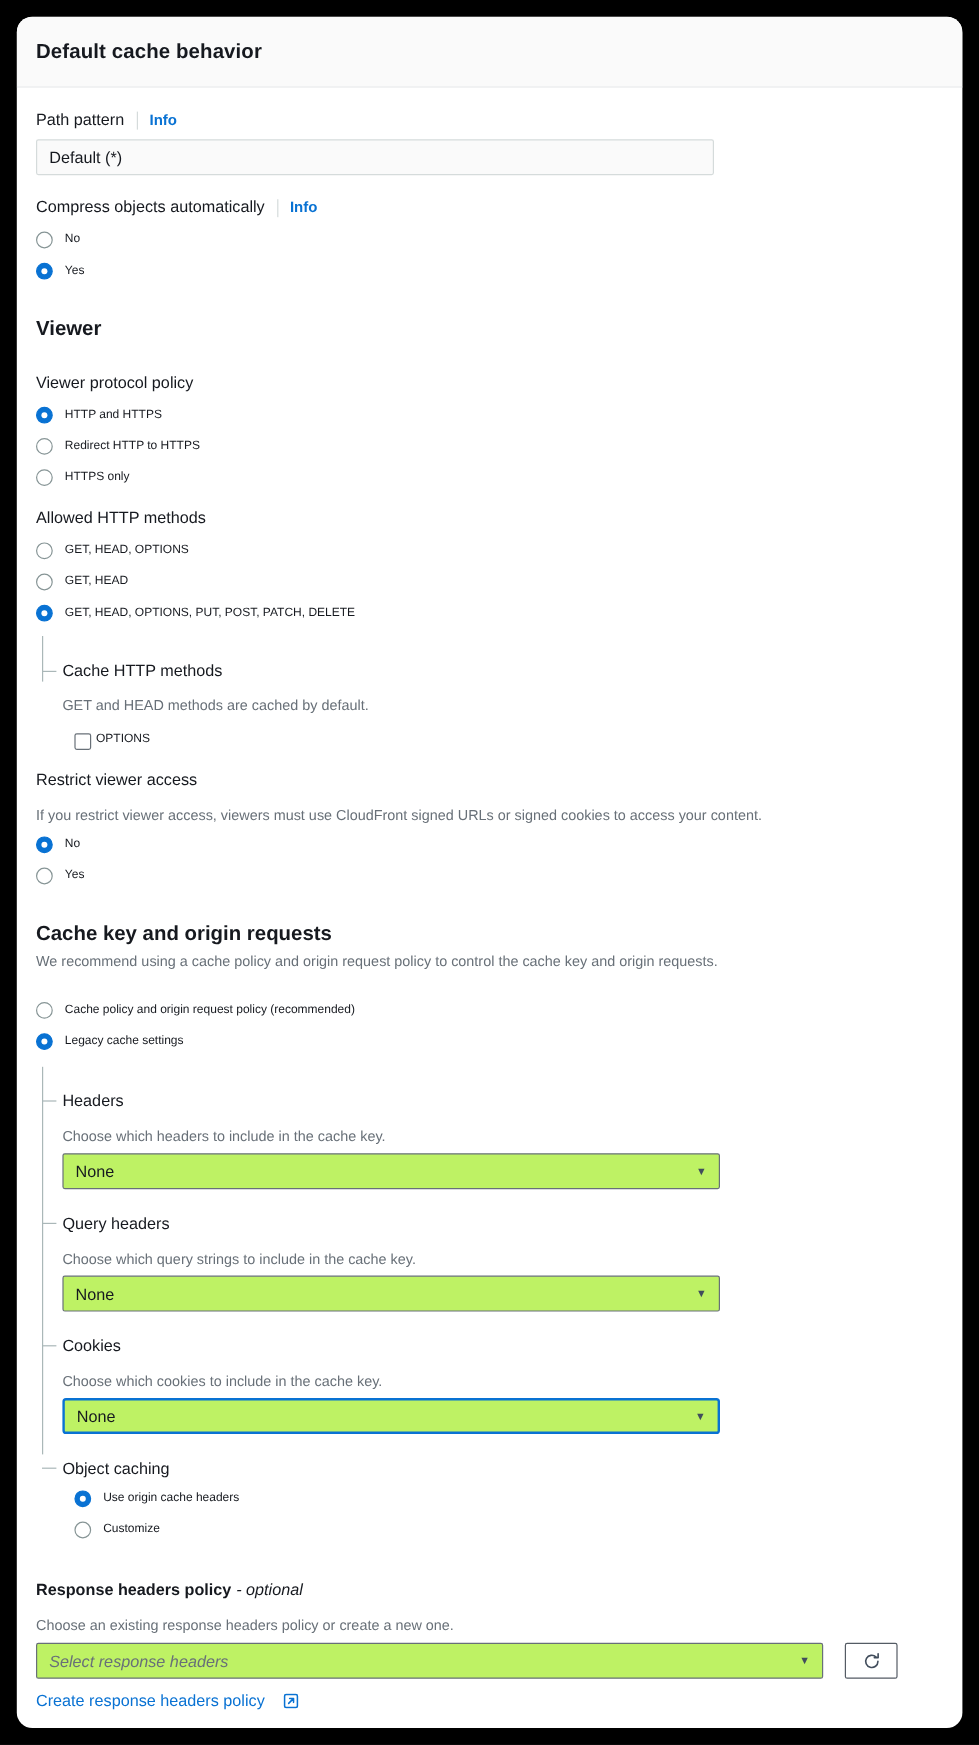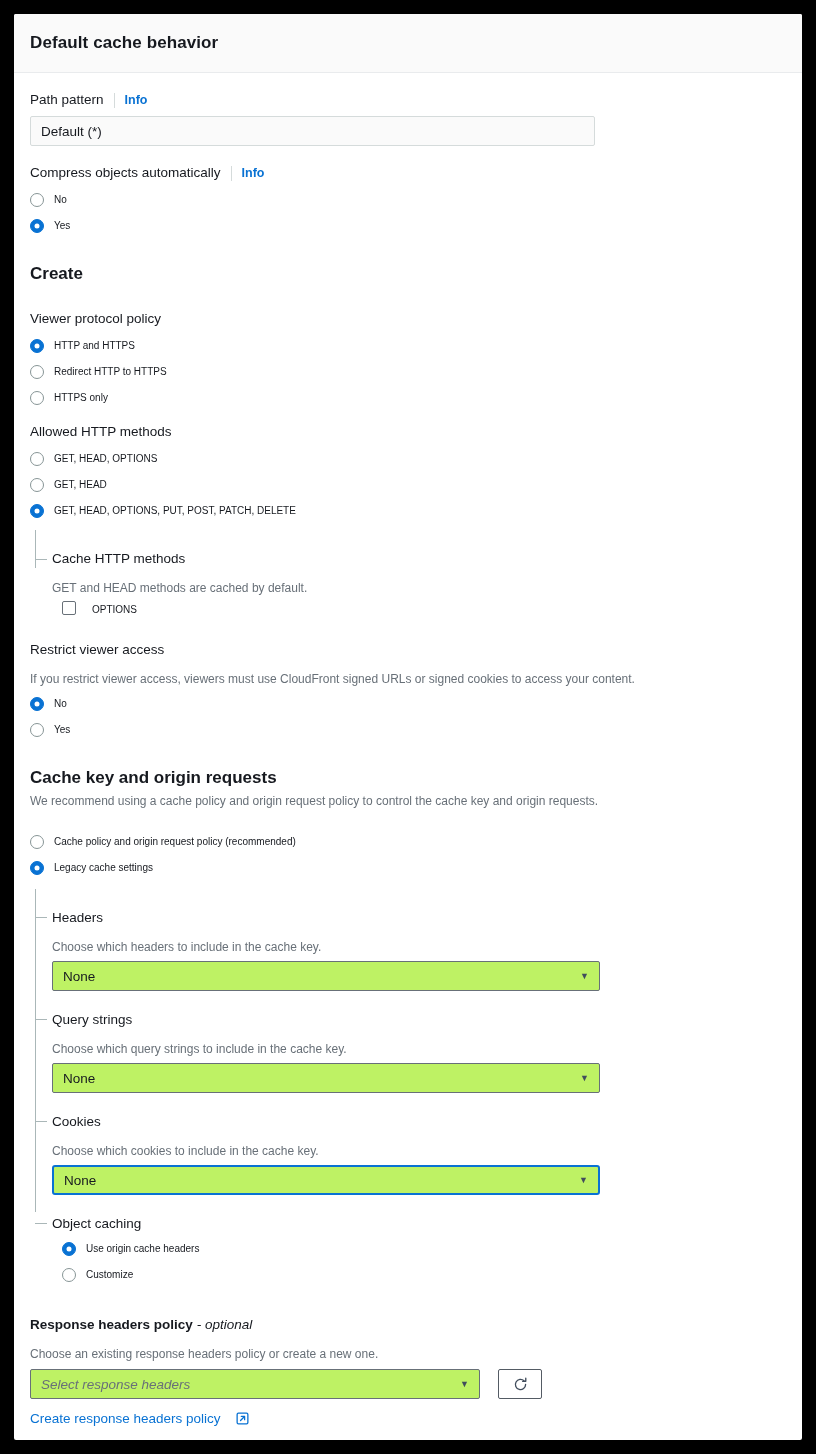--- a/index.html
+++ b/index.html
@@ -11,21 +11,21 @@
     width: 816px; height: 1454px;
     font-family: "Liberation Sans", sans-serif;
     -webkit-font-smoothing: antialiased;
   }
 
   .card {
     position: absolute;
     left: 14px; top: 14px;
     width: 788px; height: 1426px;
     background: #ffffff;
-    border-radius: 2px;
+    border-radius: 13px;
     overflow: hidden;
   }
 
   
   .card-header {
     height: 59px;
     background: #fafafa;
     border-bottom: 1px solid #e9ebed;
     display: flex;
     align-items: center;
@@ -127,22 +127,22 @@
   }
   .radio-label {
     font-size: 10px;
     color: #16191f;
     line-height: 18px;
   }
 
   
   .check-row {
     display: flex;
-    align-items: flex-start;
-    gap: 16px;
+    align-items: flex-end;
+    gap: 4px;
     height: 24px;
   }
   .checkbox {
     width: 14px; height: 14px;
     border: 1.5px solid #687078;
     border-radius: 2px;
     background: #ffffff;
     flex: none;
   }
 
@@ -269,21 +269,21 @@
       <span class="radio"></span>
       <span class="radio-label">No</span>
     </div>
     <div class="radio-row">
       <span class="radio checked"></span>
       <span class="radio-label">Yes</span>
     </div>
 
     
     <div style="height:24px"></div>
-    <h2 class="section-title">Create</h2>
+    <h2 class="section-title">Viewer</h2>
 
     <div style="height:25px"></div>
     <div class="field-label">Viewer protocol policy</div>
     <div style="height:5px"></div>
     <div class="radio-row">
       <span class="radio checked"></span>
       <span class="radio-label">HTTP and HTTPS</span>
     </div>
     <div class="radio-row">
       <span class="radio"></span>
@@ -366,21 +366,21 @@
         <div class="desc">Choose which headers to include in the cache key.</div>
         <div style="height:6px"></div>
         <div class="select" style="width:548px;">
           <span>None</span>
           <span class="caret">▼</span>
         </div>
       </div>
 
       <div style="position:relative; padding-top:20px;">
         <div style="position:absolute;left:-17px;top:28px;width:12px;height:1px;background:#aab7b8;"></div>
-        <div class="field-label">Query strings</div>
+        <div class="field-label">Query headers</div>
         <div class="desc">Choose which query strings to include in the cache key.</div>
         <div style="height:6px"></div>
         <div class="select" style="width:548px;">
           <span>None</span>
           <span class="caret">▼</span>
         </div>
       </div>
 
       <div style="position:relative; padding-top:20px;">
         <div style="position:absolute;left:-17px;top:28px;width:12px;height:1px;background:#aab7b8;"></div>
@@ -410,21 +410,21 @@
 
     
     <div style="height:28px"></div>
     <div class="label-row" style="gap:4px;">
       <span class="field-label bold">Response headers policy</span>
       <span class="field-label" style="font-style:italic;">- optional</span>
     </div>
     <div class="desc">Choose an existing response headers policy or create a new one.</div>
     <div style="height:7px"></div>
     <div style="display:flex; align-items:center; gap:18px;">
-      <div class="select" style="width:450px;">
+      <div class="select" style="width:656px;">
         <span class="placeholder">Select response headers</span>
         <span class="caret">▼</span>
       </div>
       <div class="icon-btn">
         <svg width="17" height="17" viewBox="0 0 20 20">
           <path d="M16 10a6 6 0 1 1-1.8-4.3" fill="none" stroke="#414d5c" stroke-width="1.6" stroke-linecap="round"></path>
           <path d="M16.2 2.6 L16.2 6.3 L12.5 6.3" fill="none" stroke="#414d5c" stroke-width="1.6" stroke-linecap="round" stroke-linejoin="round"></path>
         </svg>
       </div>
     </div>

